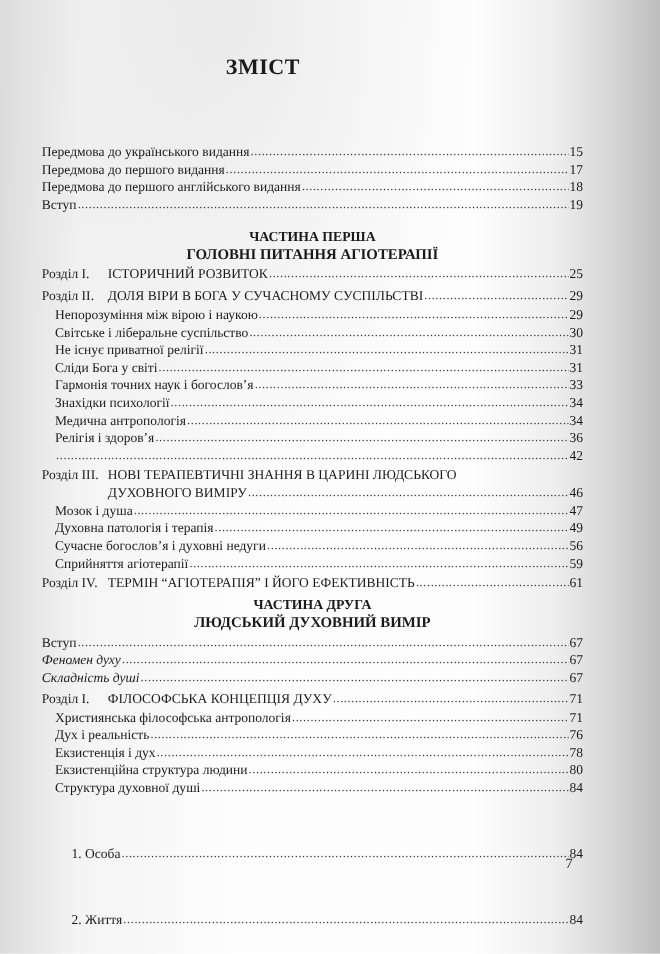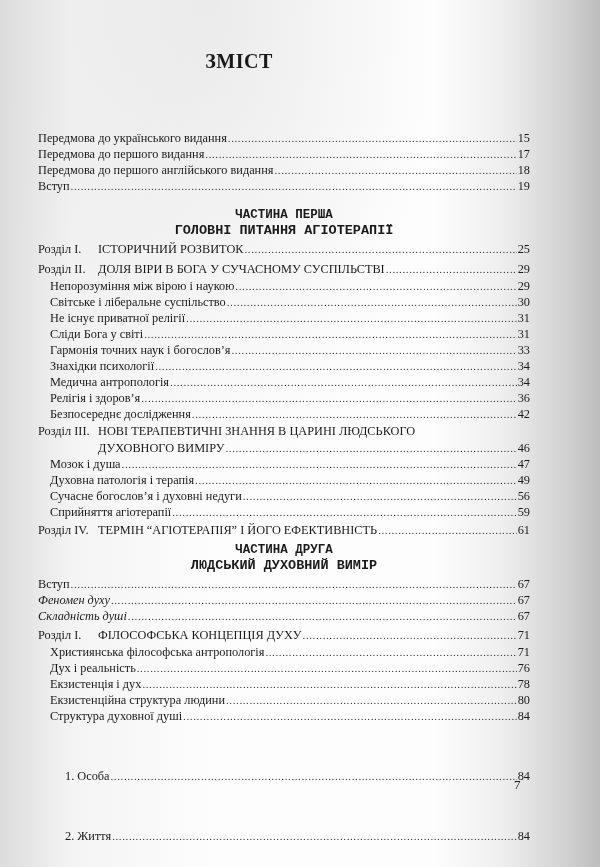--- a/index.html
+++ b/index.html
@@ -40,21 +40,20 @@
     .row.chapter { height: 18px; line-height: 18px; margin-top: 0px; }
     .row.chapter .dots { height: 18px; }
     .row .ch-num { display: inline-block; width: 60px; margin-top: 28px; }
     .row.italic .label { font-style: italic; }
     .multi { font-size: 12.3px; line-height: 17px; }
     .multi .first { display: flex; }
     .multi .first .ch-num { display: inline-block; width: 60px; }
     .part-head {
       text-align: center; font-weight: bold; font-size: 12.5px; line-height: 15px;
       width: 492px;
-      font-family: Liberation Mono, monospace;
     }
     .part-head .l2 { font-size: 13.5px; }
     .page-footer { position: absolute; left: 514px; top: 777px; font-size: 13px; }
   </style>
 </head>
 <body>
 
 <div class="topshade"></div>
 
 <div class="page">
@@ -136,21 +135,20 @@
         <span class="label">Медична антропологія</span>
         <span class="dots"></span>
         <span class="page-num">34</span>
       </div>
     <div class="row sub">
         <span class="label">Релігія і здоров’я</span>
         <span class="dots"></span>
         <span class="page-num">36</span>
       </div>
     <div class="row sub">
-        <span class="label">Безпосереднє дослідження</span>
         <span class="dots"></span>
         <span class="page-num">42</span>
       </div>
 
     <div class="multi" style="margin-top:1px;">
       <div class="first">
           <span class="ch-num">Розділ III.</span>
           <span>НОВІ ТЕРАПЕВТИЧНІ ЗНАННЯ В ЦАРИНІ ЛЮДСЬКОГО</span>
         </div>
       <div class="row" style="padding-left:60px;">

